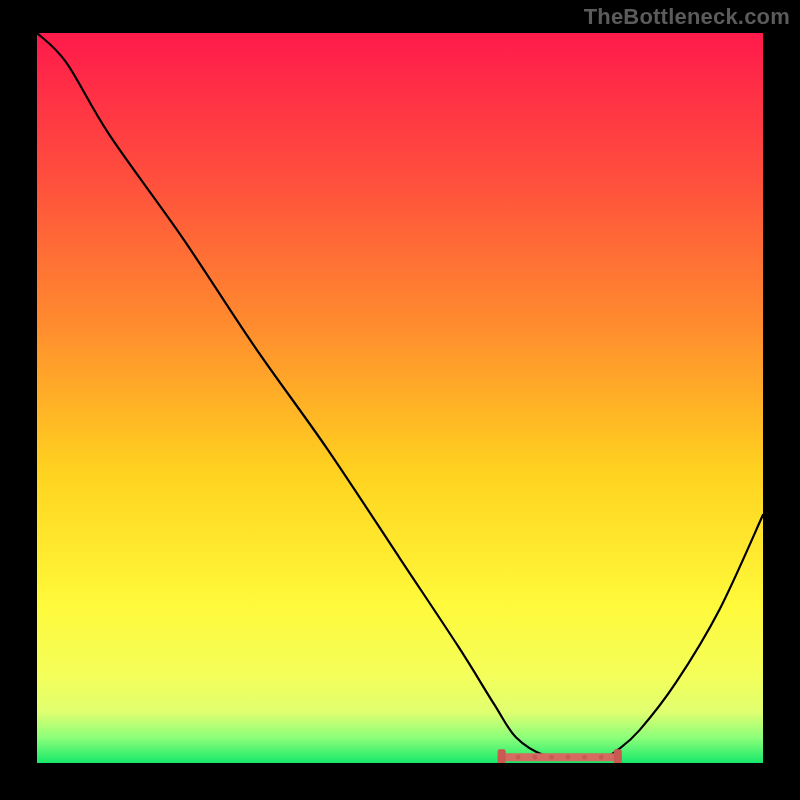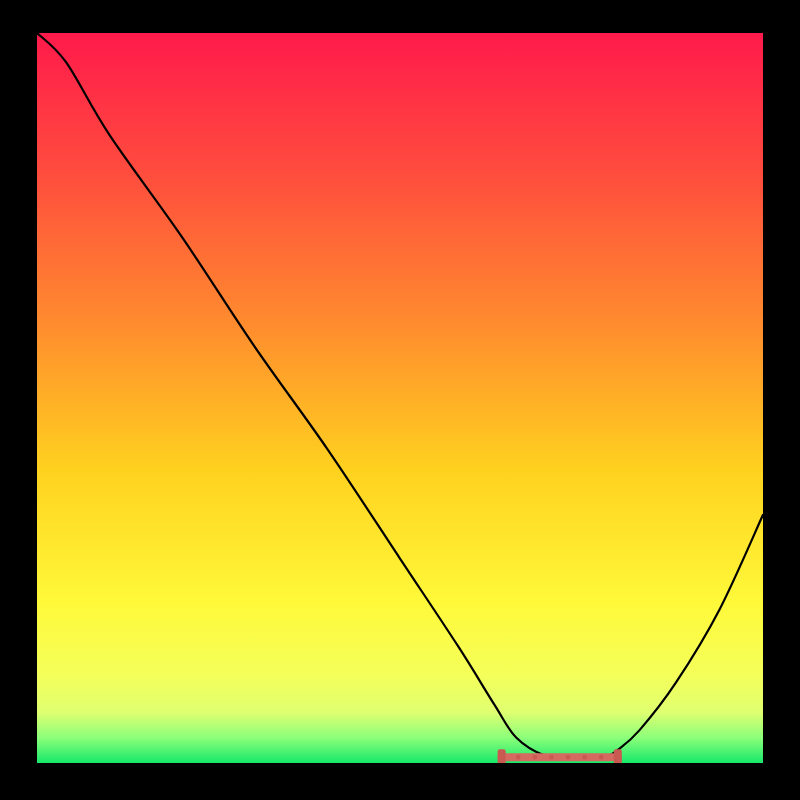--- a/index.html
+++ b/index.html
@@ -35,20 +35,21 @@
     height: 730px;
   }
   .plot svg {
     display: block;
   }
 </style>
 </head>
 <body>
 
 <div class="frame">
+  <div class="watermark">TheBottleneck.com</div>
 
   <div class="plot">
     <svg id="chart-svg" width="726" height="730" viewBox="0 0 726 730">
         <defs>
           <linearGradient id="bg-grad" x1="0" y1="0" x2="0" y2="1">
             <stop offset="0%" stop-color="#ff1a4b"></stop>
             <stop offset="20%" stop-color="#ff4f3d"></stop>
             <stop offset="40%" stop-color="#ff8c2e"></stop>
             <stop offset="60%" stop-color="#ffd21f"></stop>
             <stop offset="78%" stop-color="#fff93a"></stop>

